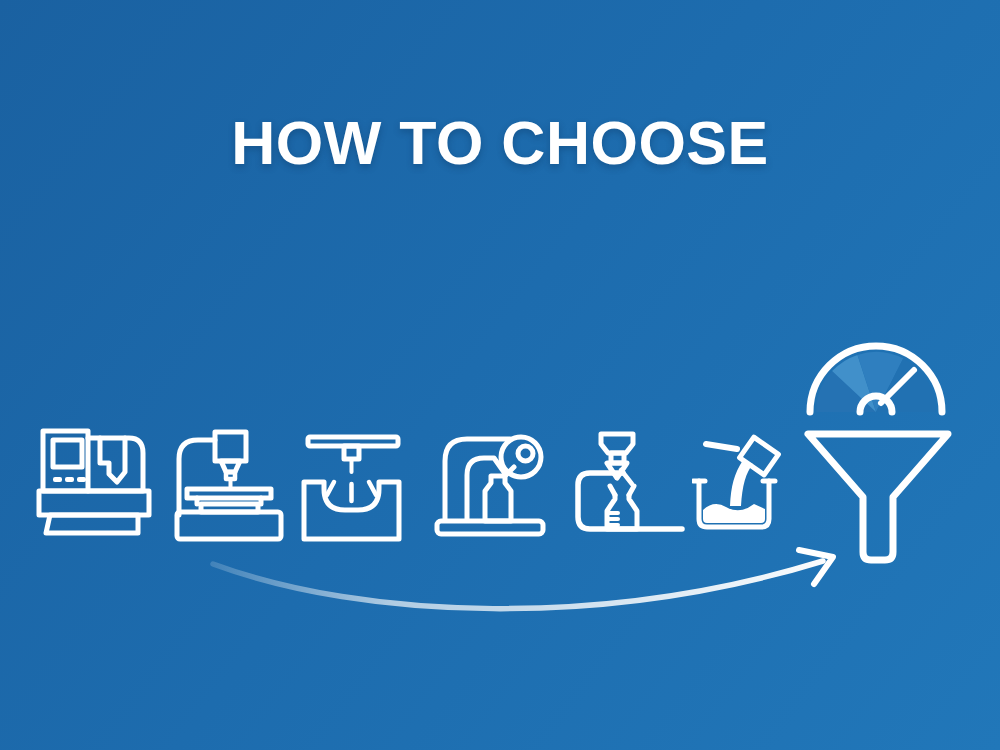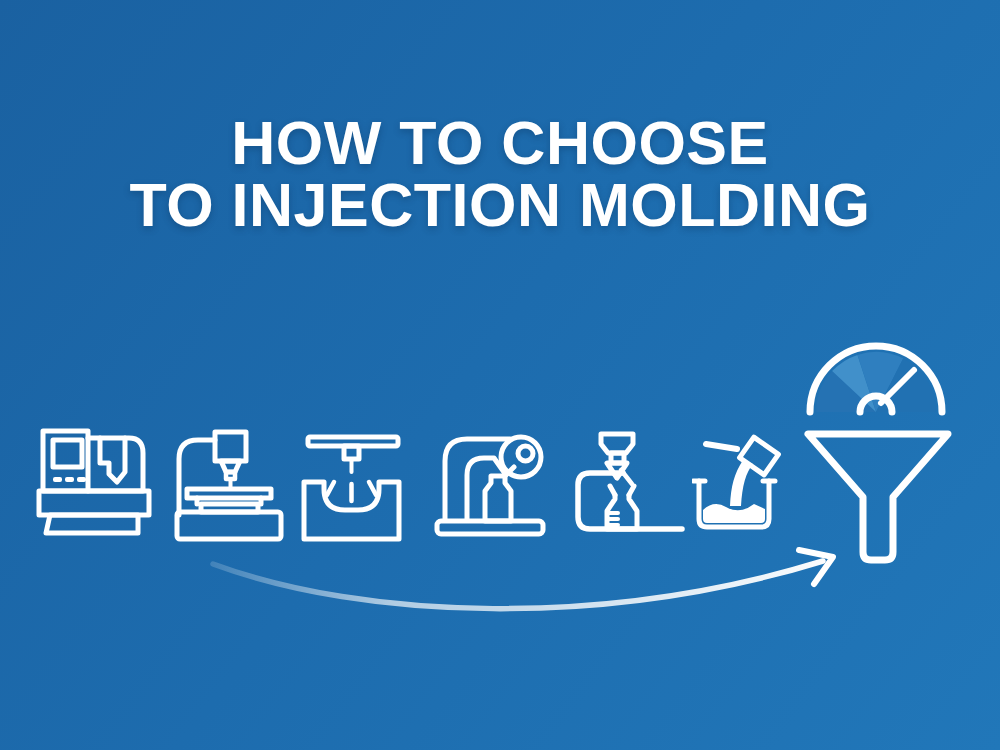--- a/index.html
+++ b/index.html
@@ -25,21 +25,20 @@
   .stroke{fill:none;stroke:#ffffff;stroke-linejoin:round;stroke-linecap:round;}
   .fillw{fill:#ffffff;stroke:none;}
 </style>
 </head>
 <body>
 
 <div class="canvas">
 
   <div class="title">
     <div>HOW TO CHOOSE</div>
-    <div>TO INJECTION MOLDING</div>
   </div>
 
   <div class="icon" style="left:34px;top:425px;">
     <svg width="126" height="122" viewBox="0 0 126 122">
       <path class="stroke" stroke-width="5" d="M9,66 V6 H54 V13 H95 Q109,13 109,28 V66 Z"></path>
       <path class="stroke" stroke-width="5" d="M54,13 V66"></path>
       <rect class="stroke" stroke-width="5" x="19" y="15" width="29" height="27"></rect>
       <rect class="fillw" x="19" y="52" width="9" height="5" rx="2"></rect>
       <rect class="fillw" x="31" y="52" width="9" height="5" rx="2"></rect>
       <rect class="fillw" x="43" y="52" width="9" height="5" rx="2"></rect>

